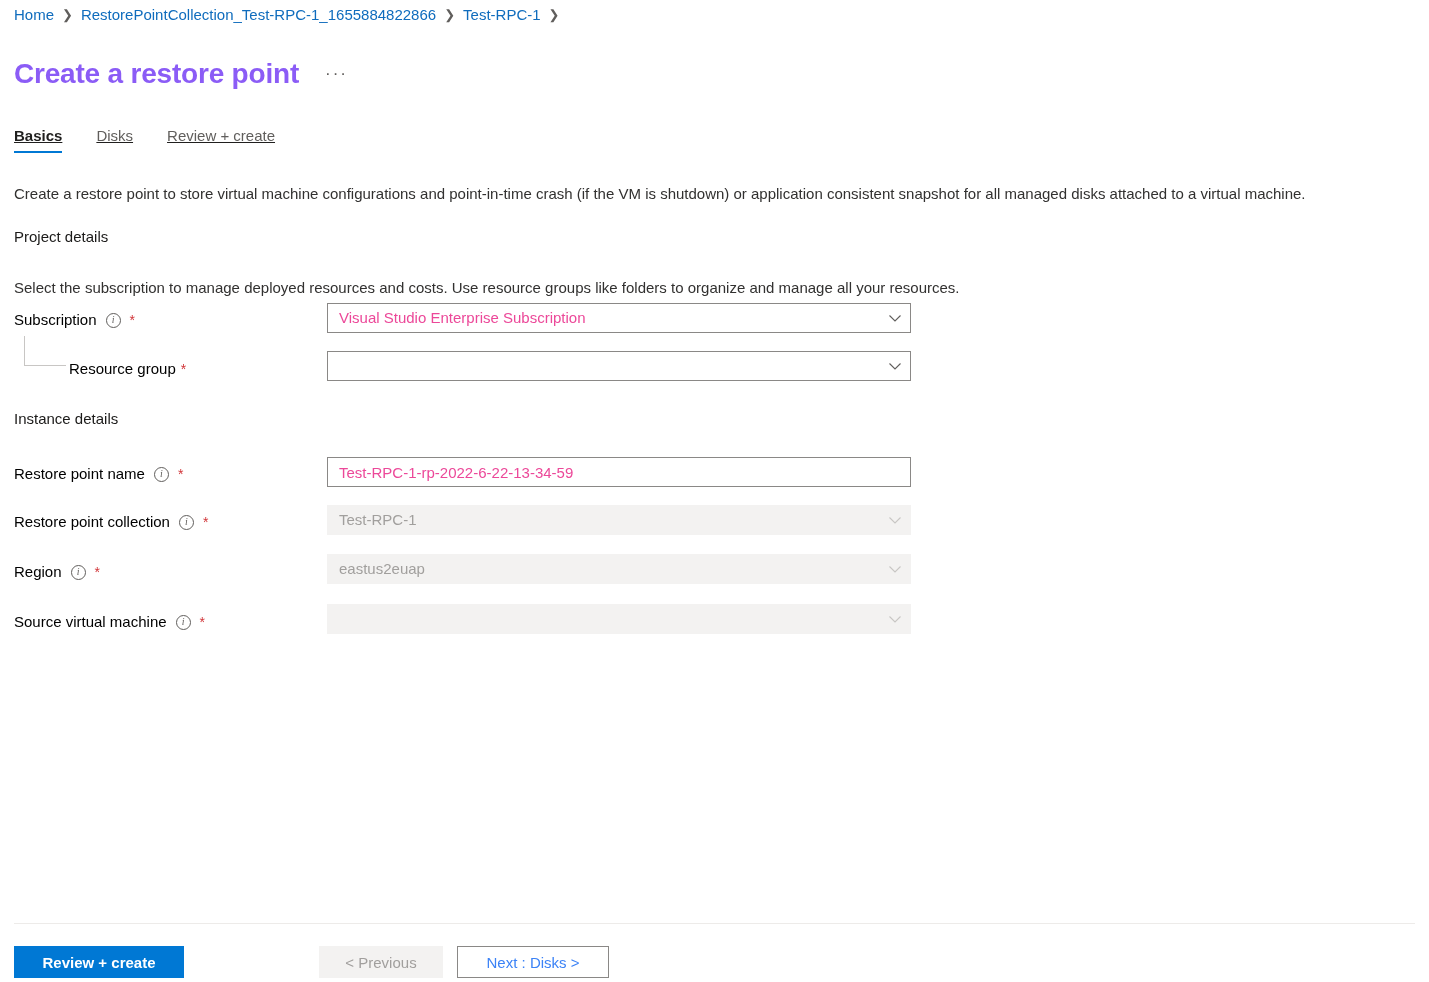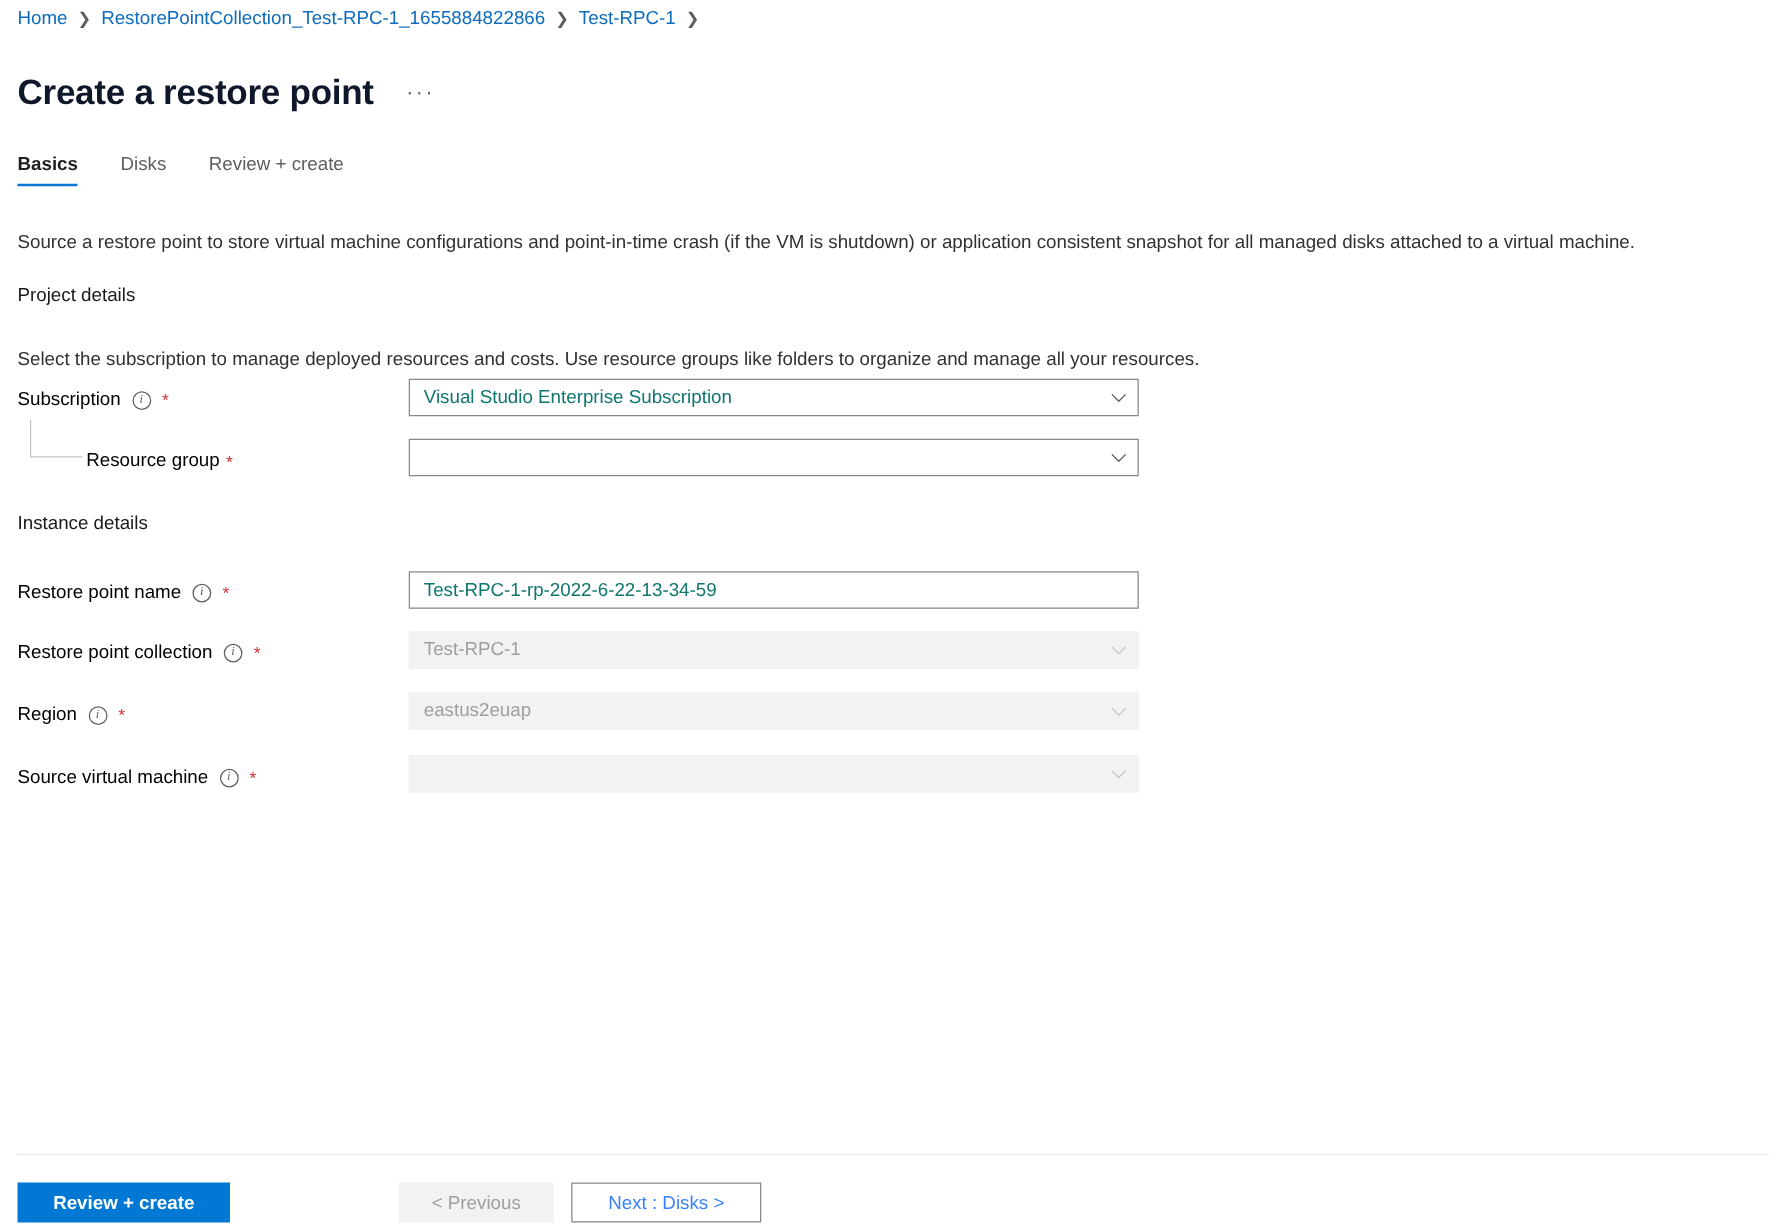--- a/index.html
+++ b/index.html
@@ -49,42 +49,43 @@
     position: absolute;
     left: 14px;
     top: 38px;
     display: flex;
     align-items: center;
   }
   .page-title {
     font-size: 28px;
     font-weight: 600;
     letter-spacing: -0.2px;
-    color: #0f172a;
+    color: #8b5cf6;
     line-height: 34px;
   }
   .ellipsis-btn {
     margin-left: 24px;
     color: #605e5c;
     font-size: 17px;
     letter-spacing: 2px;
     line-height: 12px;
     cursor: pointer;
     padding: 4px 2px;
     user-select: none;
   }
 
   
   .tabs {
     position: absolute;
     left: 14px;
     top: 122px;
     display: flex;
-    align-items: flex-start;
+    align-items: center;
     height: 34px;
+    text-decoration: underline;
   }
   .tab {
     font-size: 15px;
     color: #605e5c;
     padding: 0 0 7px 0;
     margin-right: 34px;
     cursor: pointer;
     position: relative;
     line-height: 20px;
   }
@@ -176,21 +177,21 @@
   
   .control {
     position: absolute;
     height: 30px;
     display: flex;
     align-items: center;
     padding: 0 8px 0 11px;
     border: 1px solid #8a8886;
     background: #ffffff;
     font-size: 15px;
-    color: #0f766e;
+    color: #ec4899;
   }
   .control.select { cursor: pointer; }
   .control.disabled {
     background: #f3f2f1;
     border-color: #f3f2f1;
     color: #a19f9d;
     cursor: default;
   }
   .control .val {
     flex: 1;
@@ -291,21 +292,21 @@
     <h1 class="page-title">Create a restore point</h1>
     <span class="ellipsis-btn">···</span>
   </div>
 
   <div class="tabs">
     <div class="tab active">Basics</div>
     <div class="tab">Disks</div>
     <div class="tab">Review + create</div>
   </div>
 
-  <div class="desc">Source a restore point to store virtual machine configurations and point-in-time crash (if the VM is shutdown) or application consistent snapshot for all managed disks attached to a virtual machine.</div>
+  <div class="desc">Create a restore point to store virtual machine configurations and point-in-time crash (if the VM is shutdown) or application consistent snapshot for all managed disks attached to a virtual machine.</div>
 
   <div class="section-head project">Project details</div>
   <div class="subdesc">Select the subscription to manage deployed resources and costs. Use resource groups like folders to organize and manage all your resources.</div>
 
   <div class="field-row" style="top:306px;">
     <span class="field-label">Subscription</span>
     <span class="info-icon">i</span>
     <span class="req">*</span>
   </div>
   <div class="control select" style="left:327px; top:303px; width:584px;">

